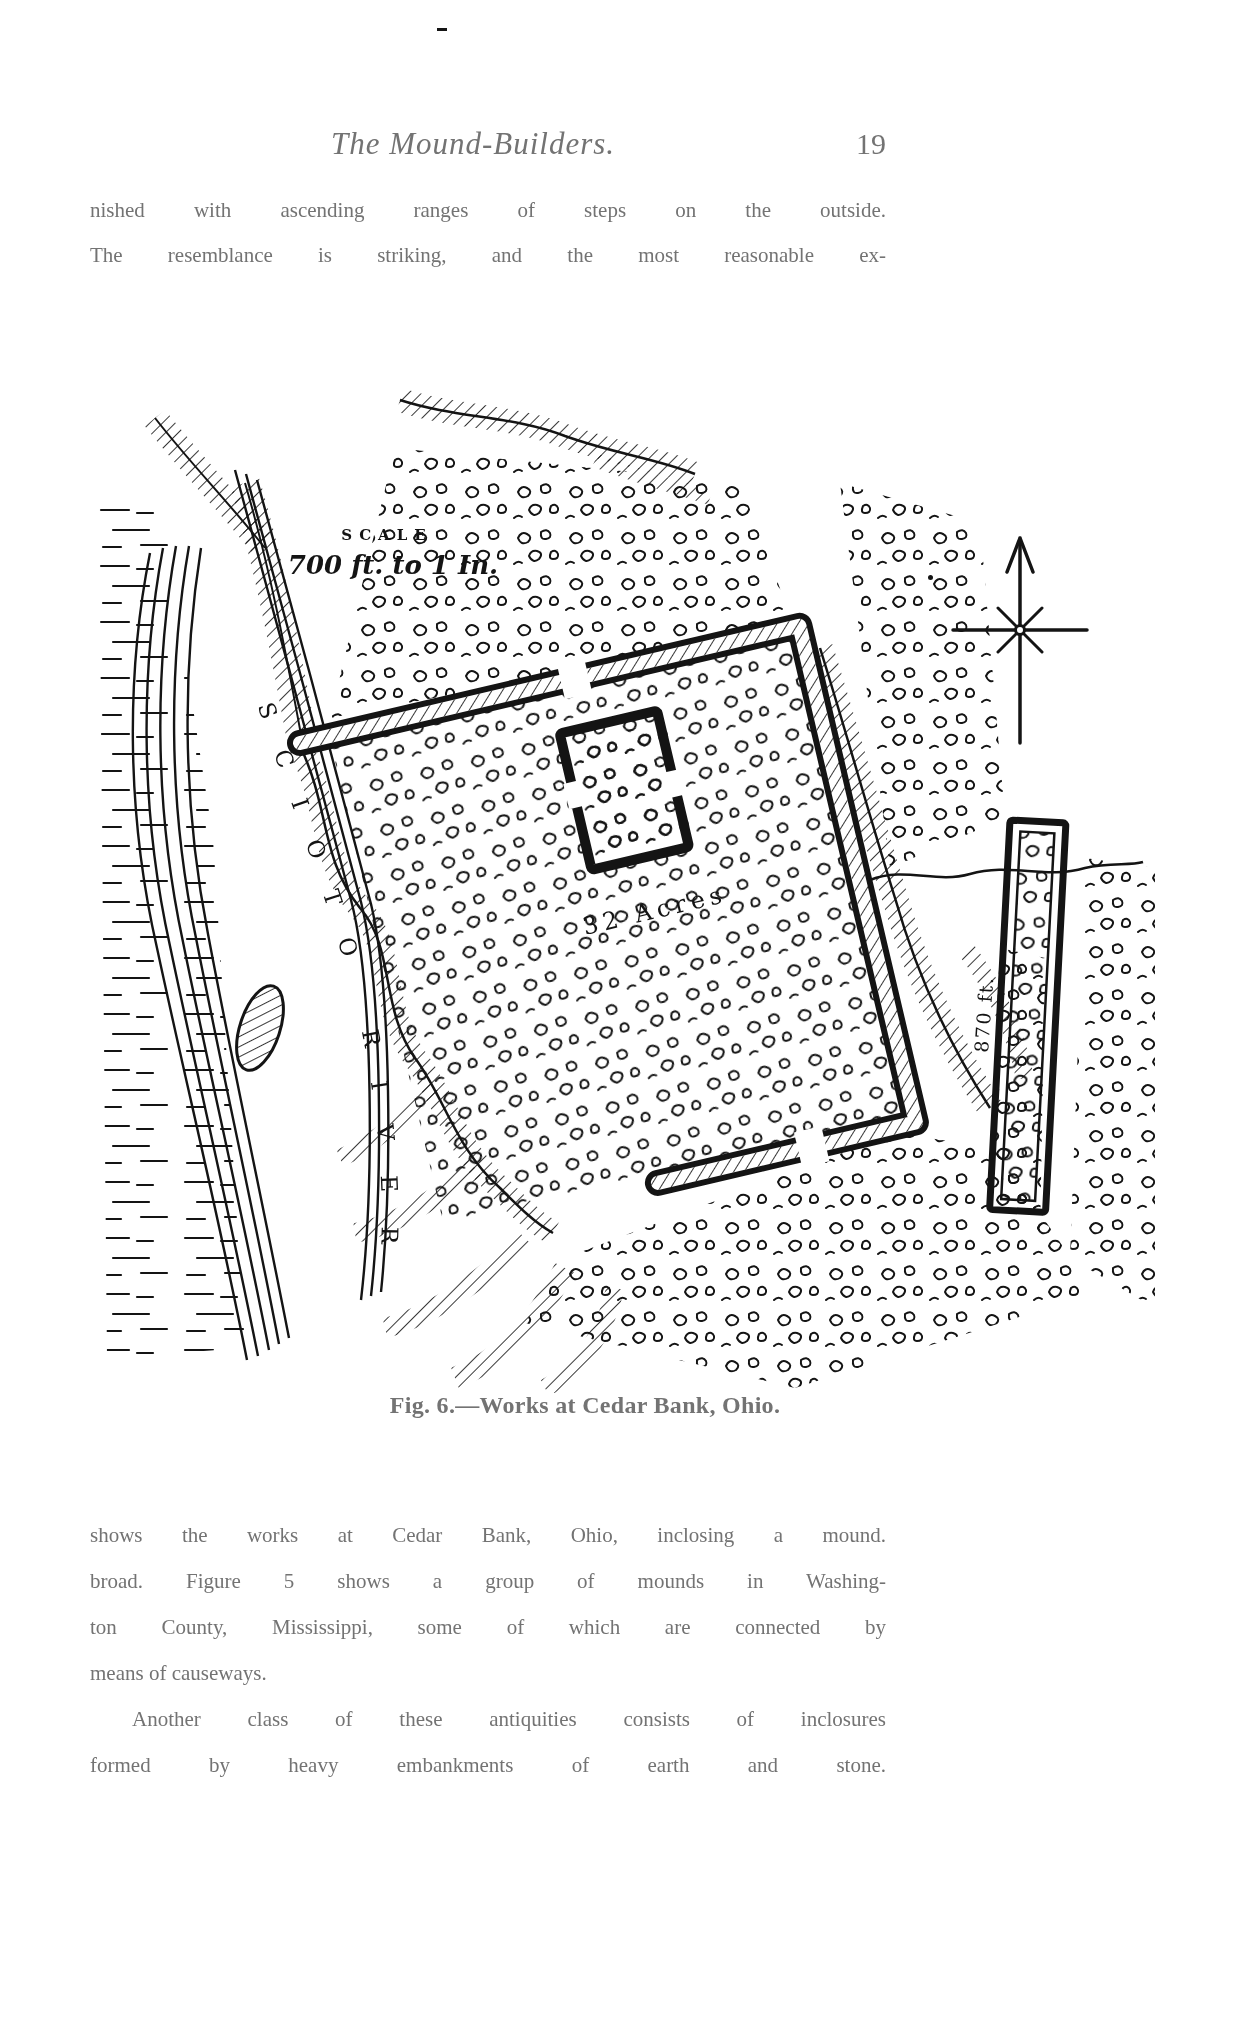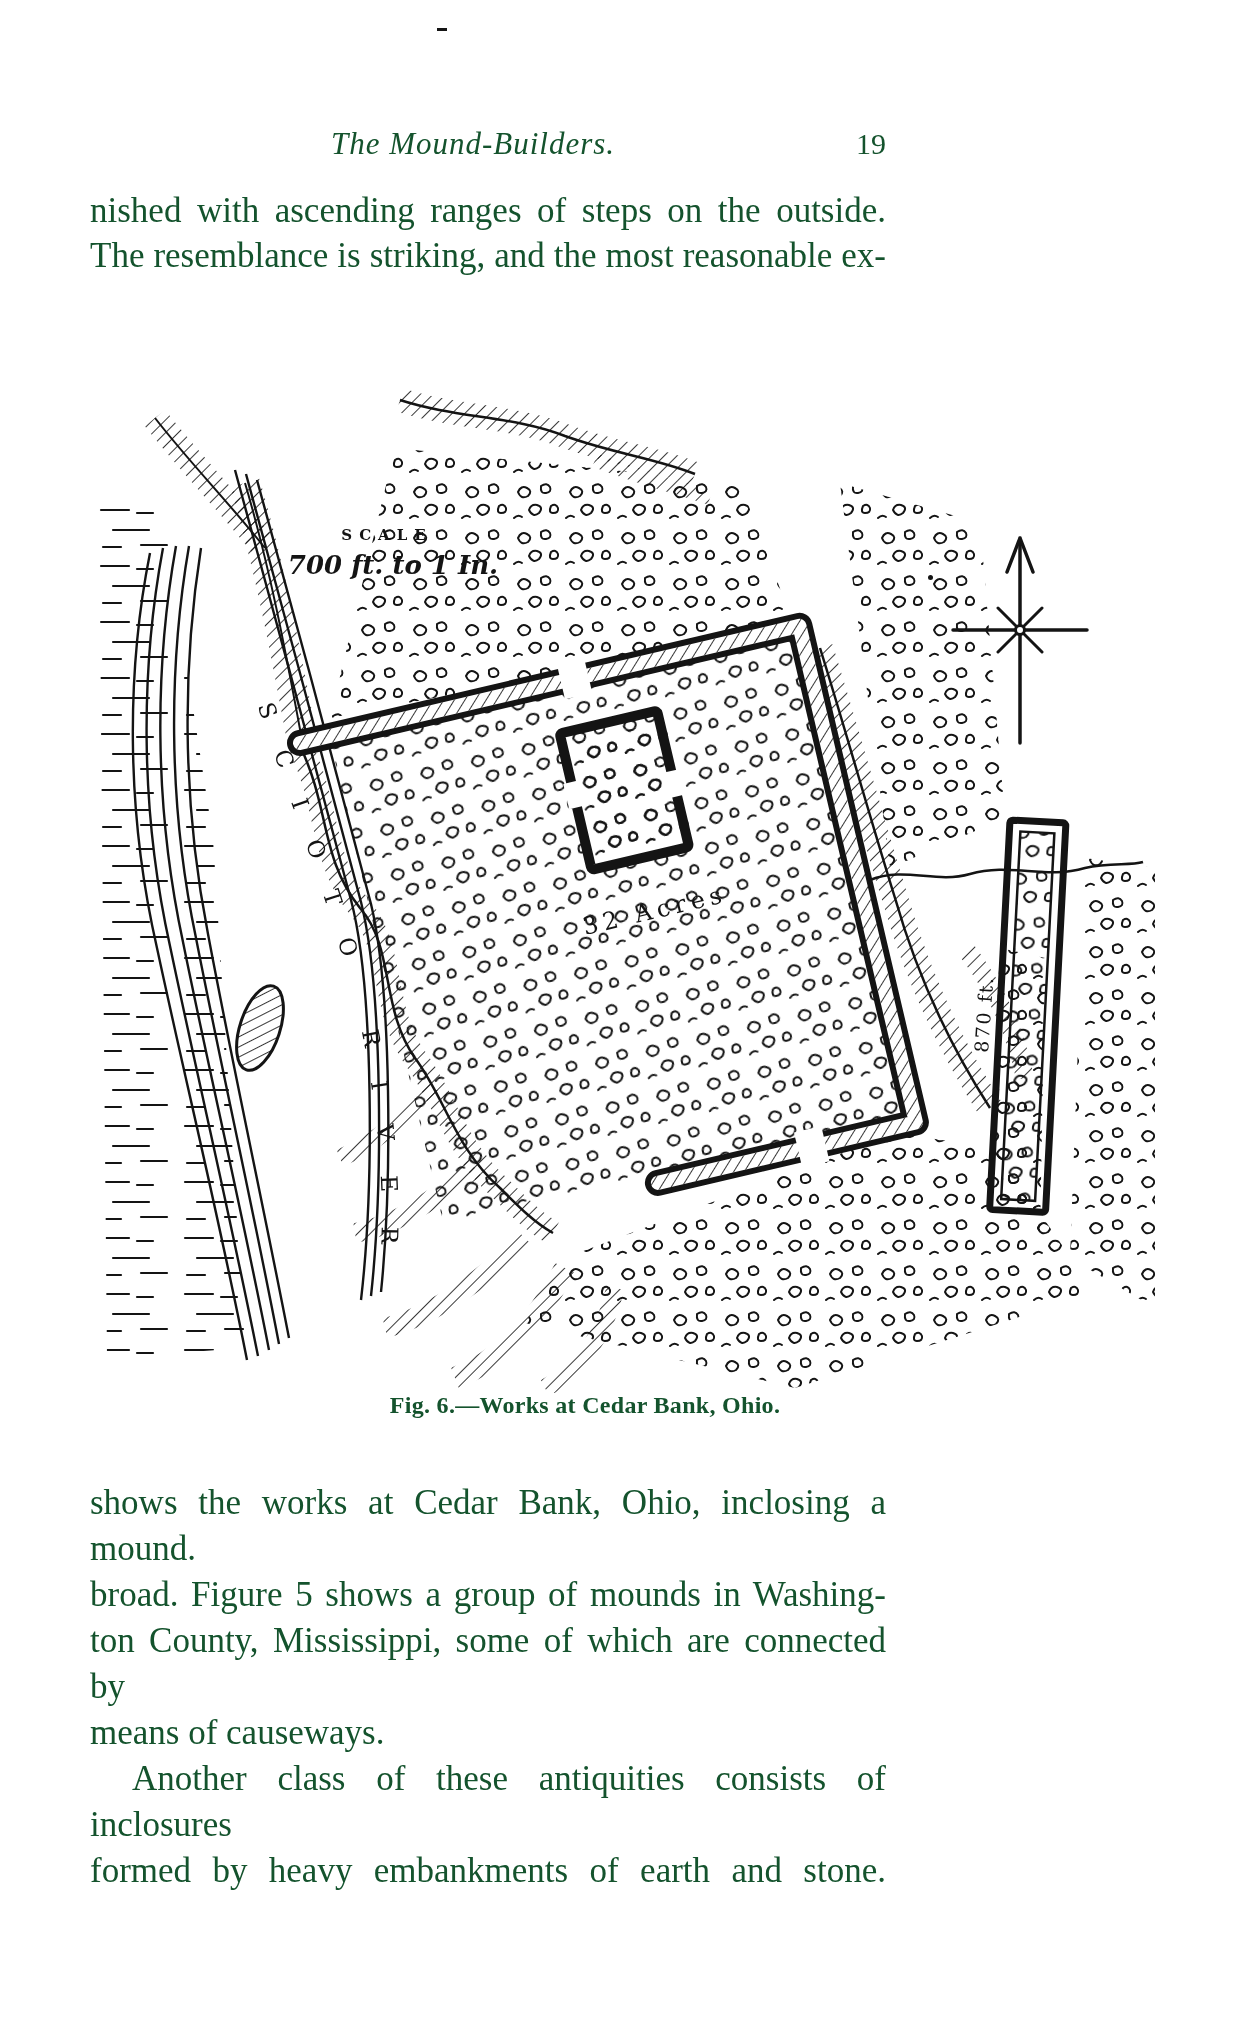--- a/index.html
+++ b/index.html
@@ -1,25 +1,25 @@
 <!DOCTYPE html>
 <html><head>
 <meta charset="utf-8">
 <style>
   html,body{margin:0;padding:0;background:#ffffff;}
-  .page{position:relative;width:1242px;height:2033px;background:#ffffff;color:#14532d;overflow:hidden;
+  .page{position:relative;width:1242px;height:2033px;background:#ffffff;color:#737373;overflow:hidden;
         font-family:"Liberation Serif","DejaVu Serif",serif;}
   
   .running-head{position:absolute;top:126px;left:90px;width:796px;display:flex;align-items:baseline;}
   .rh-title{flex:1;text-align:center;font-style:italic;font-size:31px;letter-spacing:1px;}
   .rh-num{font-size:30px;}
   
-  .para{position:absolute;left:90px;width:796px;font-size:35px;}
+  .para{position:absolute;left:90px;width:796px;font-size:21px;}
   #para1{top:188px;line-height:45px;}
-  #para2{top:1480px;line-height:46px;}
+  #para2{top:1512px;line-height:46px;}
   .tline{display:block;width:100%;text-align:justify;text-align-last:justify;}
   .tline.short{text-align-last:left;}
   .tline.indent{text-indent:42px;font-family:Liberation Serif, serif;}
   
   .fig-svg{position:absolute;top:388px;left:95px;}
   .fig-svg text{font-family:"DejaVu Serif","Liberation Serif",serif;fill:#141414;}
   .fig-caption{position:absolute;top:1392px;left:50px;width:1070px;text-align:center;
                font-size:24px;font-weight:bold;letter-spacing:.3px;}
   .speck{position:absolute;background:#141414;}
 </style>

